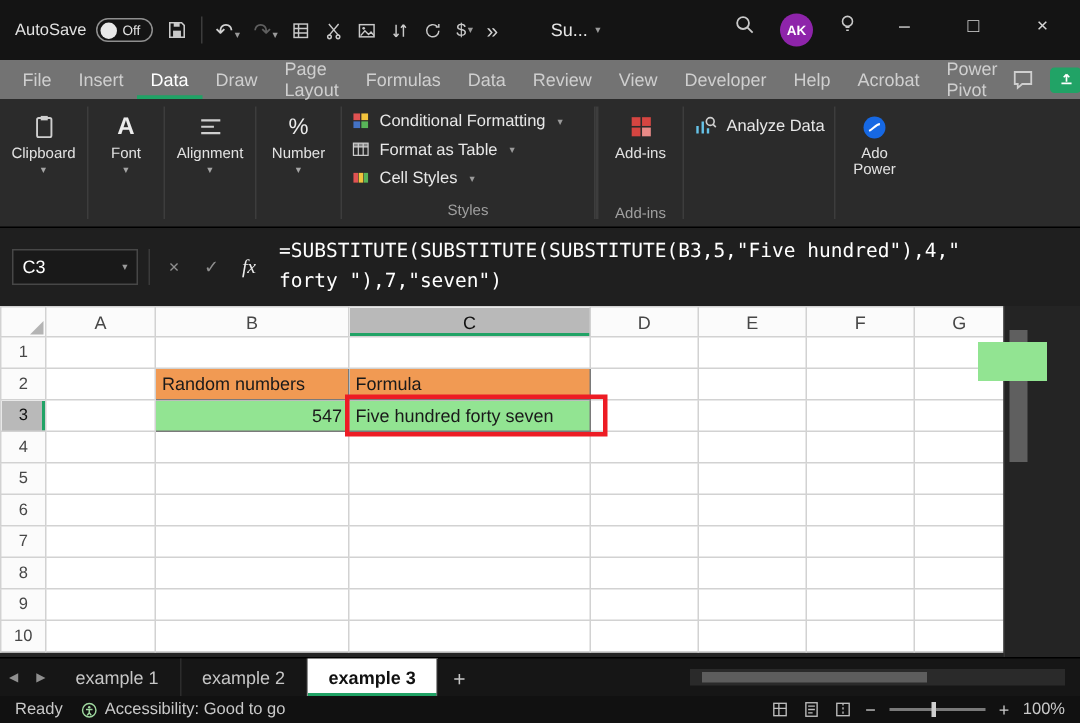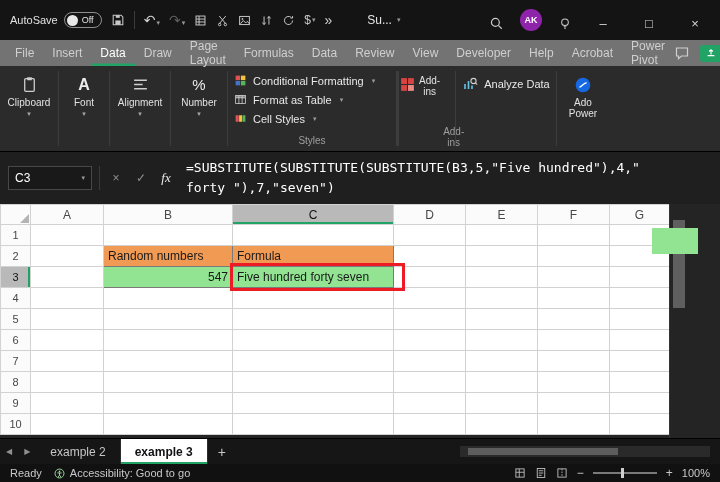--- a/index.html
+++ b/index.html
@@ -13,21 +13,21 @@
   .toggle{width:38px;height:16px;border:1px solid #8f8f8f;border-radius:9px;display:flex;align-items:center;gap:4px;padding:0 4px 0 2px}
   .knob{width:11px;height:11px;border-radius:50%;background:#e8e8e8}
   .toggle-state{font-size:9px;color:#e2e2e2}
   .tb-ico{color:#c9c9c9;display:flex;align-items:center}
   .tb-divider{width:1px;height:18px;background:#3c3c3c}
   .glyph-btn{font-size:14px;color:#d2d2d2;line-height:1}
   .glyph-btn.disabled{color:#5f5f5f}
   .chev{font-size:7px;color:#9a9a9a;margin-left:1px}
   .qa-group{display:flex;align-items:center;gap:9px}
   .doc-title{display:flex;align-items:center;gap:4px;font-size:12px;color:#e6e6e6;margin-left:26px}
-  .tb-right{margin-left:auto;display:flex;align-items:flex-end;gap:16px}
+  .tb-right{margin-left:auto;display:flex;align-items:flex-start;gap:16px}
   .avatar{width:22px;height:22px;border-radius:50%;background:var(--avatar-purple,#8E24AA);color:#fff;font-size:9px;font-weight:bold;display:flex;align-items:center;justify-content:center}
   .win-btn{width:30px;text-align:center;font-size:13px;color:#d6d6d6}
 
   
   .ribbon-tabbar{height:26px;display:flex;align-items:stretch;background:#737373;padding-left:6px;font-size:12px}
   .rtab{padding:0 9px;display:flex;align-items:center;color:#cfcfcf}
   .rtab.active{color:#fff;box-shadow:inset 0 -2.5px 0 var(--accent-green,#21A366)}
   .tabbar-right{margin-left:auto;display:flex;align-items:center;gap:10px;padding-right:10px}
   .share-btn{width:21px;height:17px;border-radius:3px;background:var(--accent-green,#21A366);display:flex;align-items:center;justify-content:center}
 
@@ -39,21 +39,21 @@
   .rg-label{font-size:10px;color:#e2e2e2;text-align:center}
   .rg-chev{font-size:7px;color:#a5a5a5;line-height:5px}
   .g-clipboard{width:58px}.g-font{width:50px}.g-align{width:60px}.g-number{width:56px}
   .g-cells{width:50px}.g-editing{width:56px}
   .bigA{font-size:16px;font-weight:bold;color:#ececec;line-height:1}
   .pct{font-size:15px;color:#ececec;line-height:1}
   .styles-group{width:168px;display:flex;flex-direction:column;padding:5px 6px 2px}
   .style-row{display:flex;align-items:center;gap:6px;font-size:11px;color:#e8e8e8;height:19px}
   .style-row .chev{margin-left:2px}
   .group-caption{margin-top:auto;text-align:center;font-size:10px;color:#9f9f9f;padding-bottom:3px}
-  .addins-group{width:56px;display:flex;flex-direction:row;align-items:flex-start;padding-top:9px;gap:3px}
+  .addins-group{width:56px;display:flex;flex-direction:column;align-items:center;padding-top:9px;gap:3px}
   .analyze-group{width:100px;display:flex;flex-direction:column;align-items:center;padding-top:10px}
   .analyze-btn{display:flex;align-items:center;gap:6px;font-size:11px;color:#e8e8e8}
   .adobe-group{width:52px;display:flex;flex-direction:column;align-items:center;padding-top:9px;gap:3px}
   .adobe-group .rg-label{width:40px;white-space:normal;line-height:11px}
 
   
   .formula-bar{height:52px;background:#1f1f1f;display:flex;align-items:center;padding:0 8px;gap:7px}
   .name-box{width:84px;height:24px;background:#191919;border:1px solid #474747;display:flex;align-items:center;padding:0 6px;font-size:12px;color:#fff}
   .name-box .chev{margin-left:auto}
   .fb-div{width:1px;height:24px;background:#3a3a3a}
@@ -468,20 +468,21 @@
     <div class="v-thumb"></div>
   </div>
   <div class="green-marker"></div>
   <div class="sel-annotation"></div>
 </div>
 
 <div class="sheet-bar">
   <span class="tab-nav">◀</span>
   <span class="tab-nav">▶</span>
   <span class="sheet-tab-list">
+      <span class="stab">example 1</span>
       <span class="stab">example 2</span>
       <span class="stab active">example 3</span>
     </span>
   <span class="add-sheet">+</span>
   <span class="h-scroll">
     <span class="h-thumb"></span>
   </span>
 </div>
 
 <div class="status-bar">

